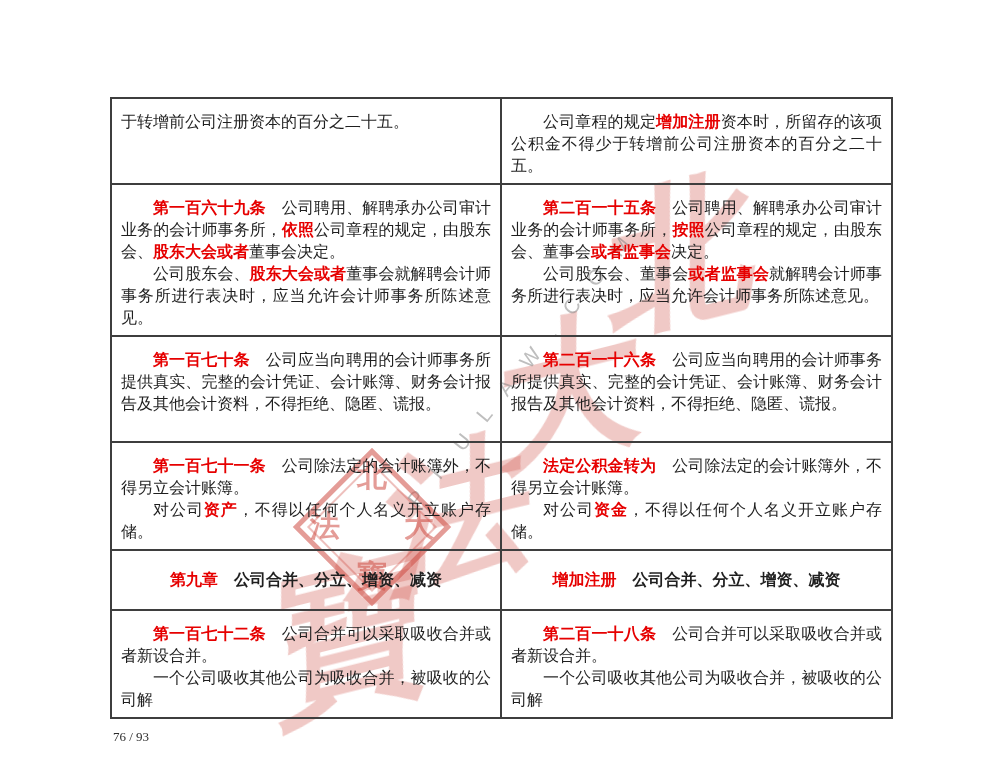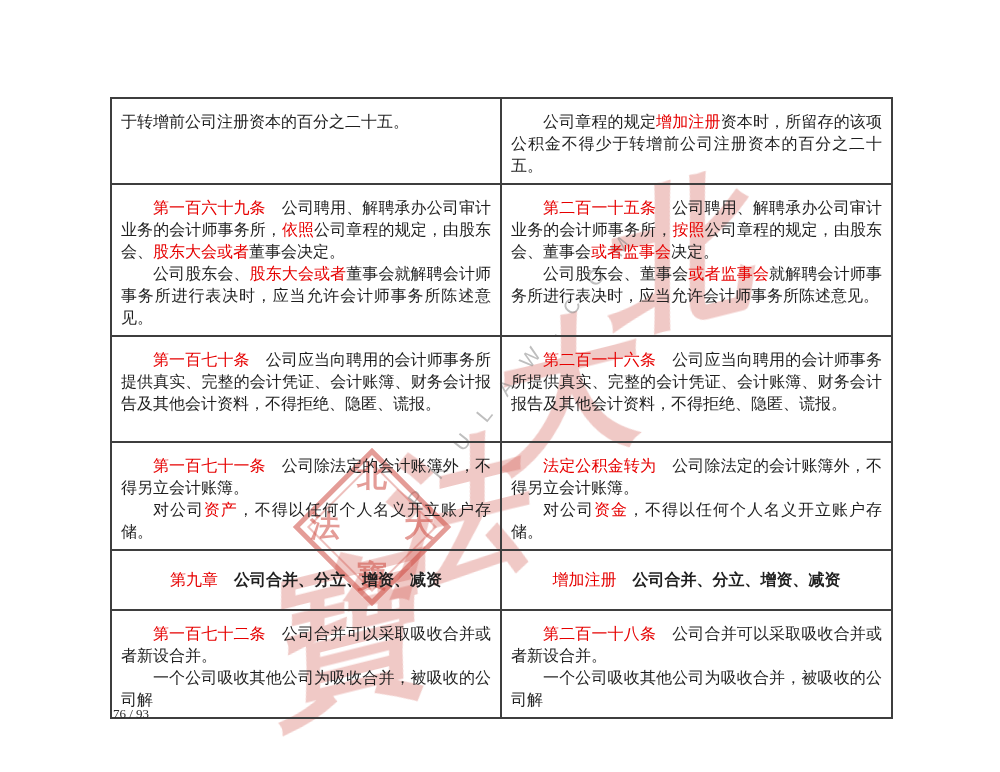--- a/index.html
+++ b/index.html
@@ -39,24 +39,24 @@
 
   
   table.cmp{position:absolute;left:110px;top:97px;width:781px;z-index:1;
             border-collapse:collapse;table-layout:fixed;background:transparent;}
   table.cmp td{border:2px solid var(--line);vertical-align:top;
             padding:12px 9px 6px 9px;font-size:16px;line-height:22px;margin-top:12px;}
   table.cmp tr.r-chapter td{vertical-align:middle;text-align:center;padding:0 9px;font-weight:bold;}
   p.para{margin:0;text-indent:2em;text-align:justify;text-justify:inter-character;}
   p.para.no-indent{text-indent:0;}
   tr.r-chapter p.para{text-indent:0;text-align:center;}
-  .red{color:var(--accent-red);font-weight:normal;}
+  .red{color:var(--accent-red);font-weight:bold;}
 
   
-  .page-number{position:absolute;left:113px;top:706px;z-index:1;font-size:13px;color:#2a2a2a;}
+  .page-number{position:absolute;left:113px;top:729px;z-index:1;font-size:13px;color:#2a2a2a;}
 </style>
 </head>
 <body>
 
 <div class="page">
 
   <div class="wm">
     <span class="wm-char s0">北</span>
     <span class="wm-char s1">大</span>
     <span class="wm-char s2">法</span>

